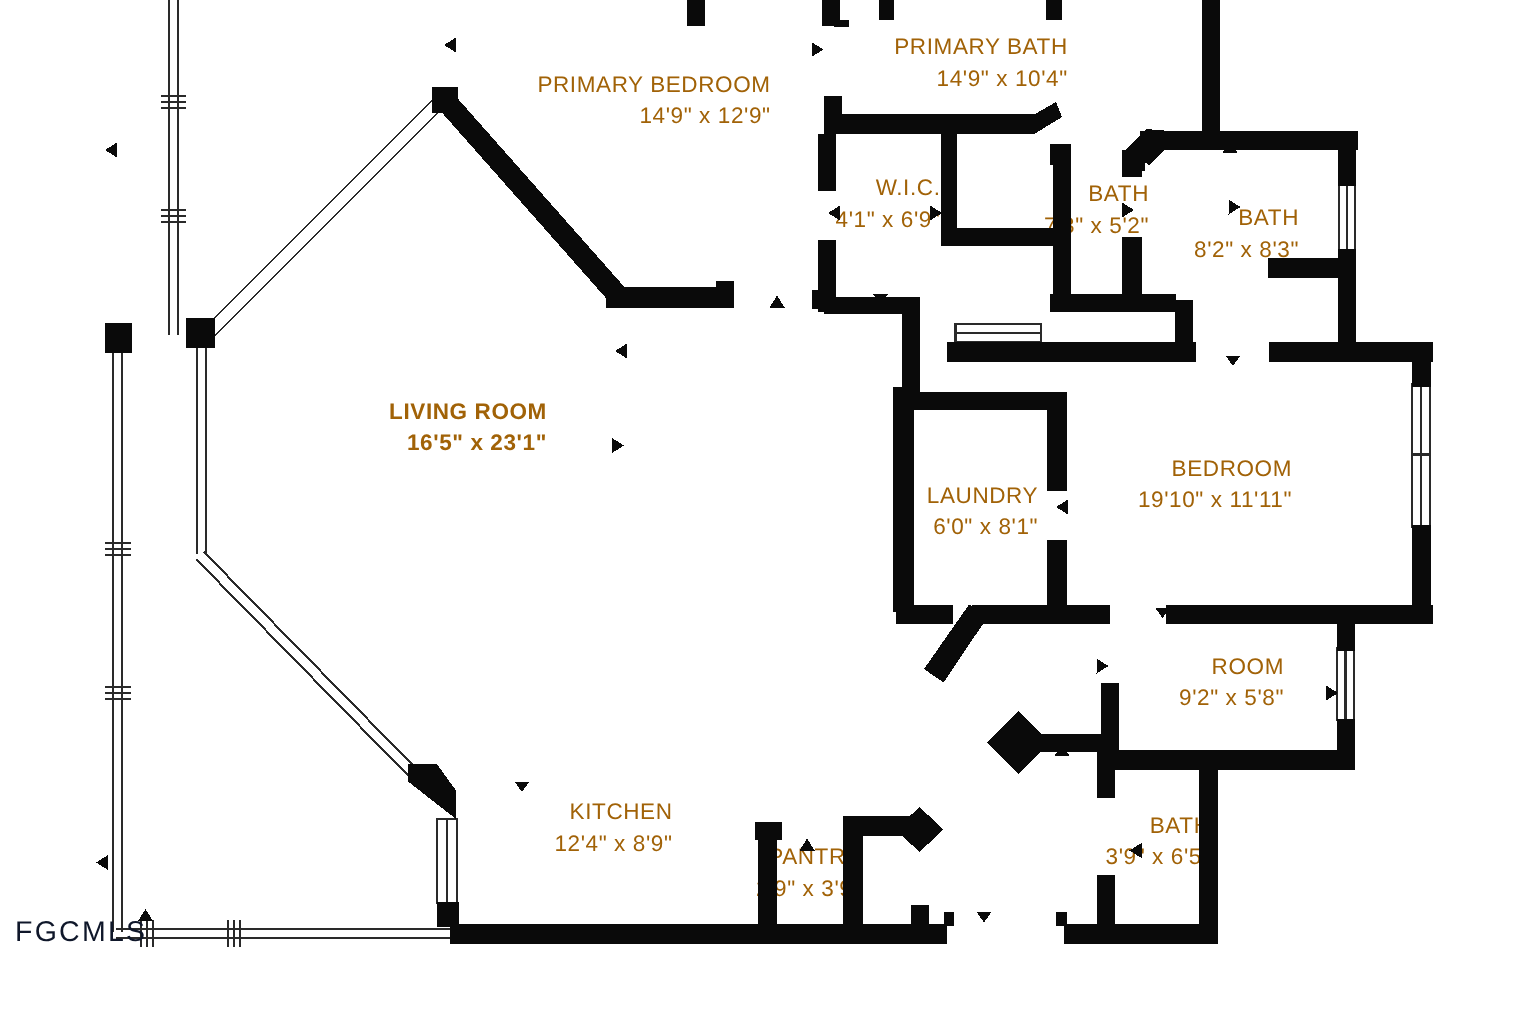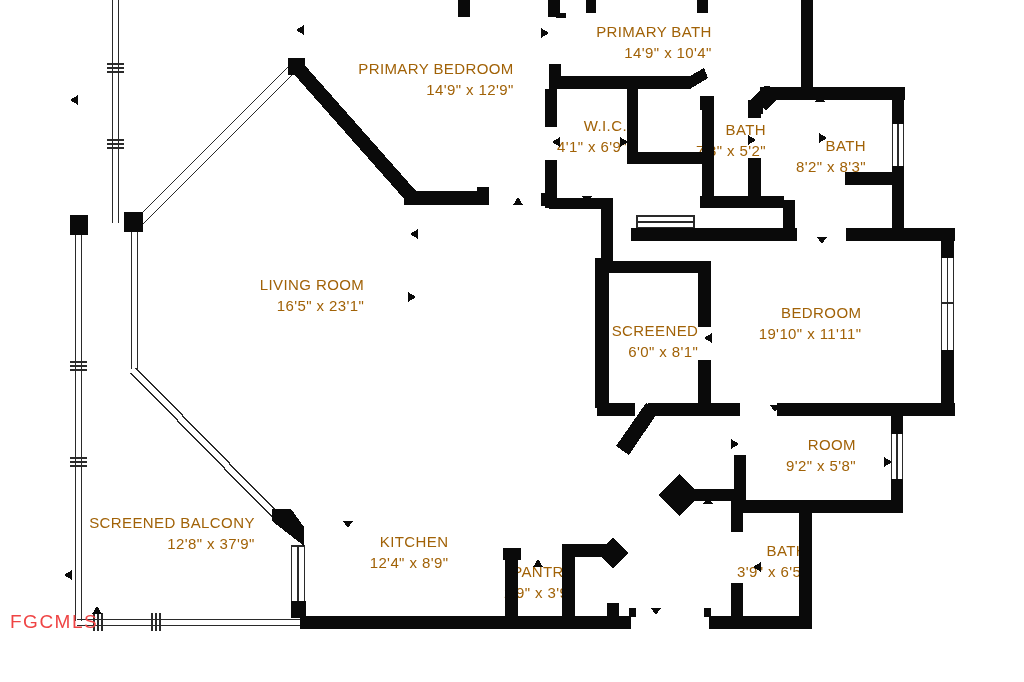--- a/index.html
+++ b/index.html
@@ -11,68 +11,64 @@
   .labels{position:absolute;left:0;top:0;width:100%;height:100%;z-index:1;}
   .room-label{
     position:absolute;transform:translate(-50%,-11px);
     text-align:right;color:#a16207;white-space:nowrap;
     font-size:15px;line-height:21px;letter-spacing:.4px;
   }
   .room-label .nm{display:block;}
   .room-label .dm{display:block;}
   .watermark{
     position:absolute;left:10px;top:611px;z-index:3;
-    color:#ef4444;font-size:19px;letter-spacing:1.5px;
+    color:#0f172a;font-size:19px;letter-spacing:1.5px;
   }
 </style>
 </head>
 <body>
 
 <div class="plan">
 
   <div class="labels" id="labels">
-      <div class="room-label" style="left: 436px; top: 69px;">
+      <div class="room-label" style="left: 436px; top: 57px;">
         <span class="nm">PRIMARY BEDROOM</span>
         <span class="dm">14'9" x 12'9"</span>
       </div>
       <div class="room-label" style="left: 654px; top: 32px;">
         <span class="nm">PRIMARY BATH</span>
         <span class="dm">14'9" x 10'4"</span>
       </div>
       <div class="room-label" style="left: 592px; top: 126px;">
         <span class="nm">W.I.C.</span>
         <span class="dm">4'1" x 6'9"</span>
       </div>
       <div class="room-label" style="left: 731px; top: 130px;">
         <span class="nm">BATH</span>
         <span class="dm">7'3" x 5'2"</span>
       </div>
       <div class="room-label" style="left: 831px; top: 146px;">
         <span class="nm">BATH</span>
         <span class="dm">8'2" x 8'3"</span>
       </div>
-      <div class="room-label" style="left: 312px; top: 285px;">
+      <div class="room-label" style="left: 312px; top: 275px; font-weight: bold;">
         <span class="nm">LIVING ROOM</span>
         <span class="dm">16'5" x 23'1"</span>
       </div>
       <div class="room-label" style="left: 655px; top: 331px;">
-        <span class="nm">SCREENED</span>
+        <span class="nm">LAUNDRY</span>
         <span class="dm">6'0" x 8'1"</span>
       </div>
       <div class="room-label" style="left: 810px; top: 313px;">
         <span class="nm">BEDROOM</span>
         <span class="dm">19'10" x 11'11"</span>
       </div>
       <div class="room-label" style="left: 821px; top: 445px;">
         <span class="nm">ROOM</span>
         <span class="dm">9'2" x 5'8"</span>
-      </div>
-      <div class="room-label" style="left: 172px; top: 523px;">
-        <span class="nm">SCREENED BALCONY</span>
-        <span class="dm">12'8" x 37'9"</span>
       </div>
       <div class="room-label" style="left: 409px; top: 542px;">
         <span class="nm">KITCHEN</span>
         <span class="dm">12'4" x 8'9"</span>
       </div>
       <div class="room-label" style="left: 539px; top: 572px;">
         <span class="nm">PANTRY</span>
         <span class="dm">2'9" x 3'9"</span>
       </div>
       <div class="room-label" style="left: 772px; top: 551px;">

